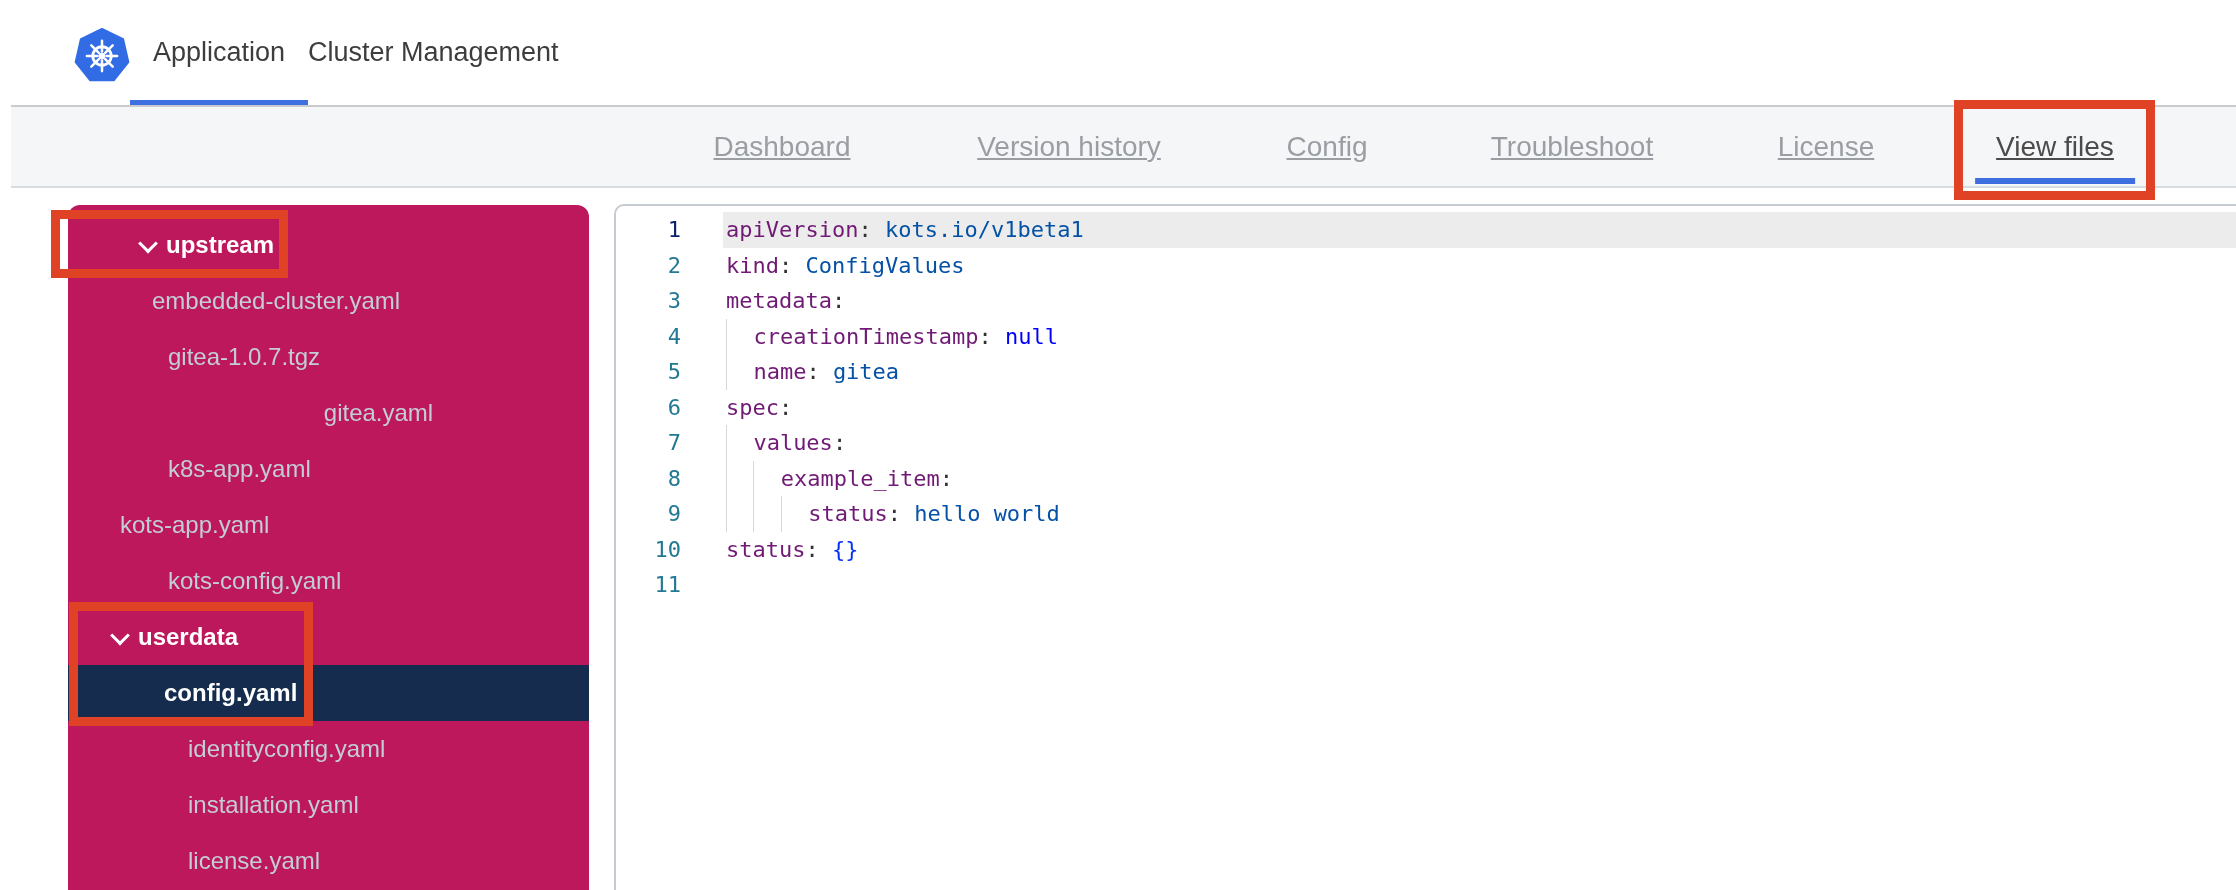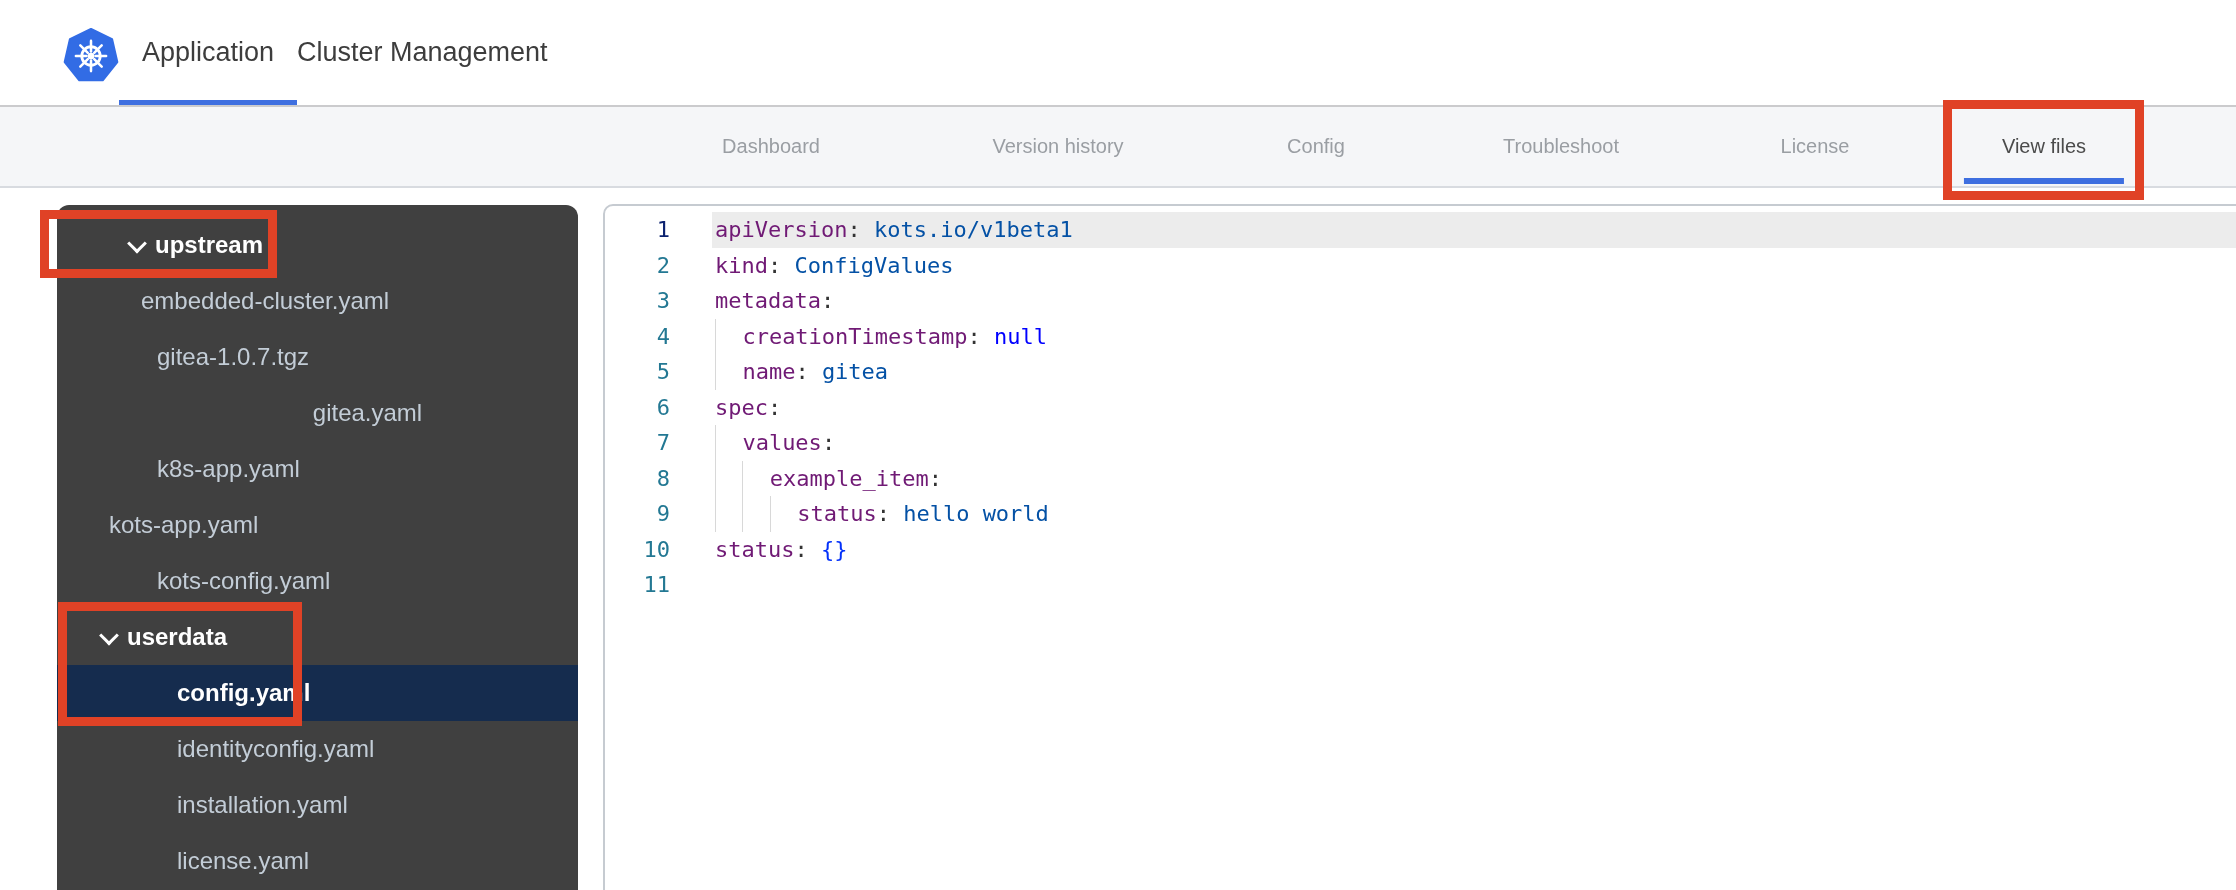--- a/index.html
+++ b/index.html
@@ -1,21 +1,21 @@
 <!DOCTYPE html>
 <html><head>
 <meta charset="utf-8">
 <style>
   html,body{margin:0;padding:0;}
   body{
     width:2236px;height:890px;overflow:hidden;position:relative;
     background:#ffffff;font-family:"Liberation Sans", sans-serif;
     -webkit-font-smoothing:antialiased;
   }
-  .stage{position:absolute;inset:0;}
+  .stage{position:absolute;inset:0;margin-left:11px;}
 
   
   .header{position:absolute;left:0;top:0;right:0;height:105px;background:#ffffff;}
   .logo{position:absolute;left:63px;top:26px;width:56px;height:60px;}
   .headtab{
     position:absolute;top:0;height:105px;display:flex;align-items:center;
     font-size:27px;color:#3d3d3d;cursor:pointer;
   }
   .headtab-0{left:142px;}
   .headtab-1{left:297px;}
@@ -24,38 +24,38 @@
     background:#3E6FE0;
   }
 
   
   .subnav{
     position:absolute;left:0;right:0;top:105px;height:79px;background:#F5F6F8;
     border-top:2px solid #CBCBCD;border-bottom:2px solid #D8DBE0;
   }
   .subtab{
     position:absolute;top:0;height:100%;display:flex;align-items:center;
-    transform:translateX(-50%);font-size:20px;color:#9A9EA3;cursor:pointer;white-space:nowrap;
+    transform:translateX(-50%);font-size:28px;color:#9A9EA3;cursor:pointer;white-space:nowrap;text-decoration:underline;
   }
   .subtab-0{left:771px;}
   .subtab-1{left:1058px;}
   .subtab-2{left:1316px;}
   .subtab-3{left:1561px;}
   .subtab-4{left:1815px;}
   .subtab-5{left:2044px;}
   .subtab.active{color:#4B4B4B;}
   .subtab.active::after{
     content:"";position:absolute;left:50%;bottom:2px;width:160px;height:6px;
     margin-left:-80px;background:#3E6FE0;
   }
 
   
   .sidebar{
     position:absolute;left:57px;top:205px;width:521px;bottom:0;
-    background:#404040;border-radius:12px 12px 0 0;padding-top:12px;box-sizing:border-box;
+    background:#be185d;border-radius:12px 12px 0 0;padding-top:12px;box-sizing:border-box;
   }
   .tree-row{
     height:56px;display:flex;align-items:center;font-size:24px;color:#C3CDD7;
     cursor:pointer;box-sizing:border-box;white-space:nowrap;
   }
   .tree-row.folder{color:#ffffff;font-weight:700;}
   .tree-row.selected{background:#152C4E;color:#ffffff;font-weight:700;}
   .chev{
     width:11px;height:11px;border-left:3px solid #ffffff;border-bottom:3px solid #ffffff;
     transform:rotate(-45deg) translate(1px,-1px);margin-right:11px;flex:none;
@@ -142,21 +142,21 @@
       <div class="tree-row file" style="padding-left: 52px;">
         <span>kots-app.yaml</span>
       </div>
       <div class="tree-row file" style="padding-left: 100px;">
         <span>kots-config.yaml</span>
       </div>
       <div class="tree-row folder" style="padding-left: 45px;">
         <span class="chev"></span>
         <span>userdata</span>
       </div>
-      <div class="tree-row file selected" style="padding-left: 120px;">
+      <div class="tree-row file selected" style="padding-left: 96px;">
         <span>config.yaml</span>
       </div>
       <div class="tree-row file" style="padding-left: 120px;">
         <span>identityconfig.yaml</span>
       </div>
       <div class="tree-row file" style="padding-left: 120px;">
         <span>installation.yaml</span>
       </div>
       <div class="tree-row file" style="padding-left: 120px;">
         <span>license.yaml</span>

